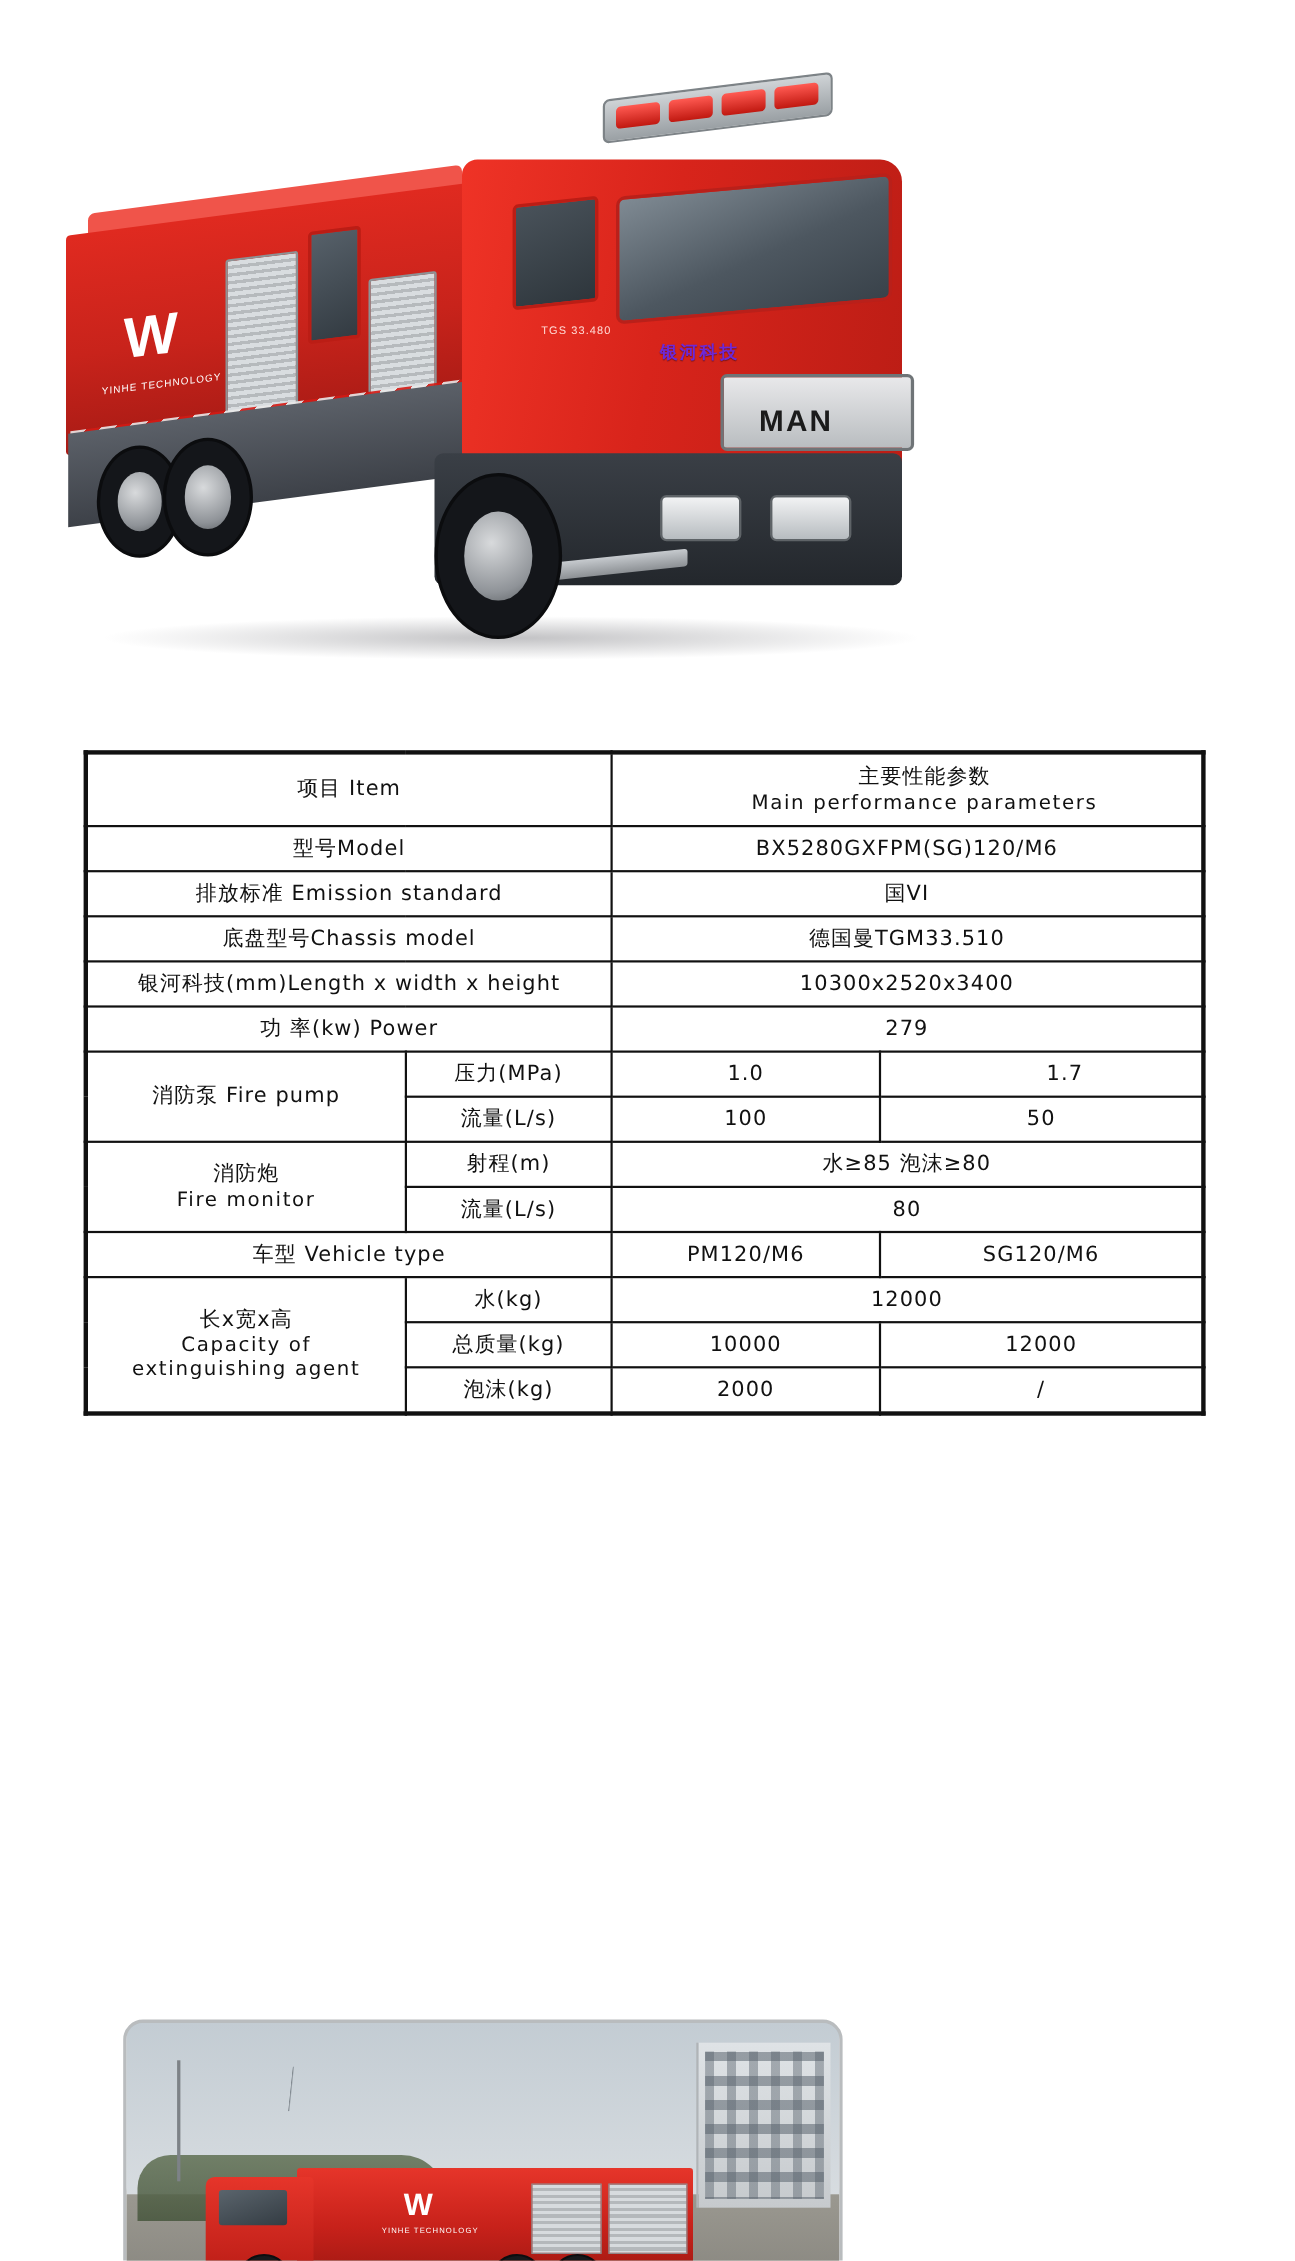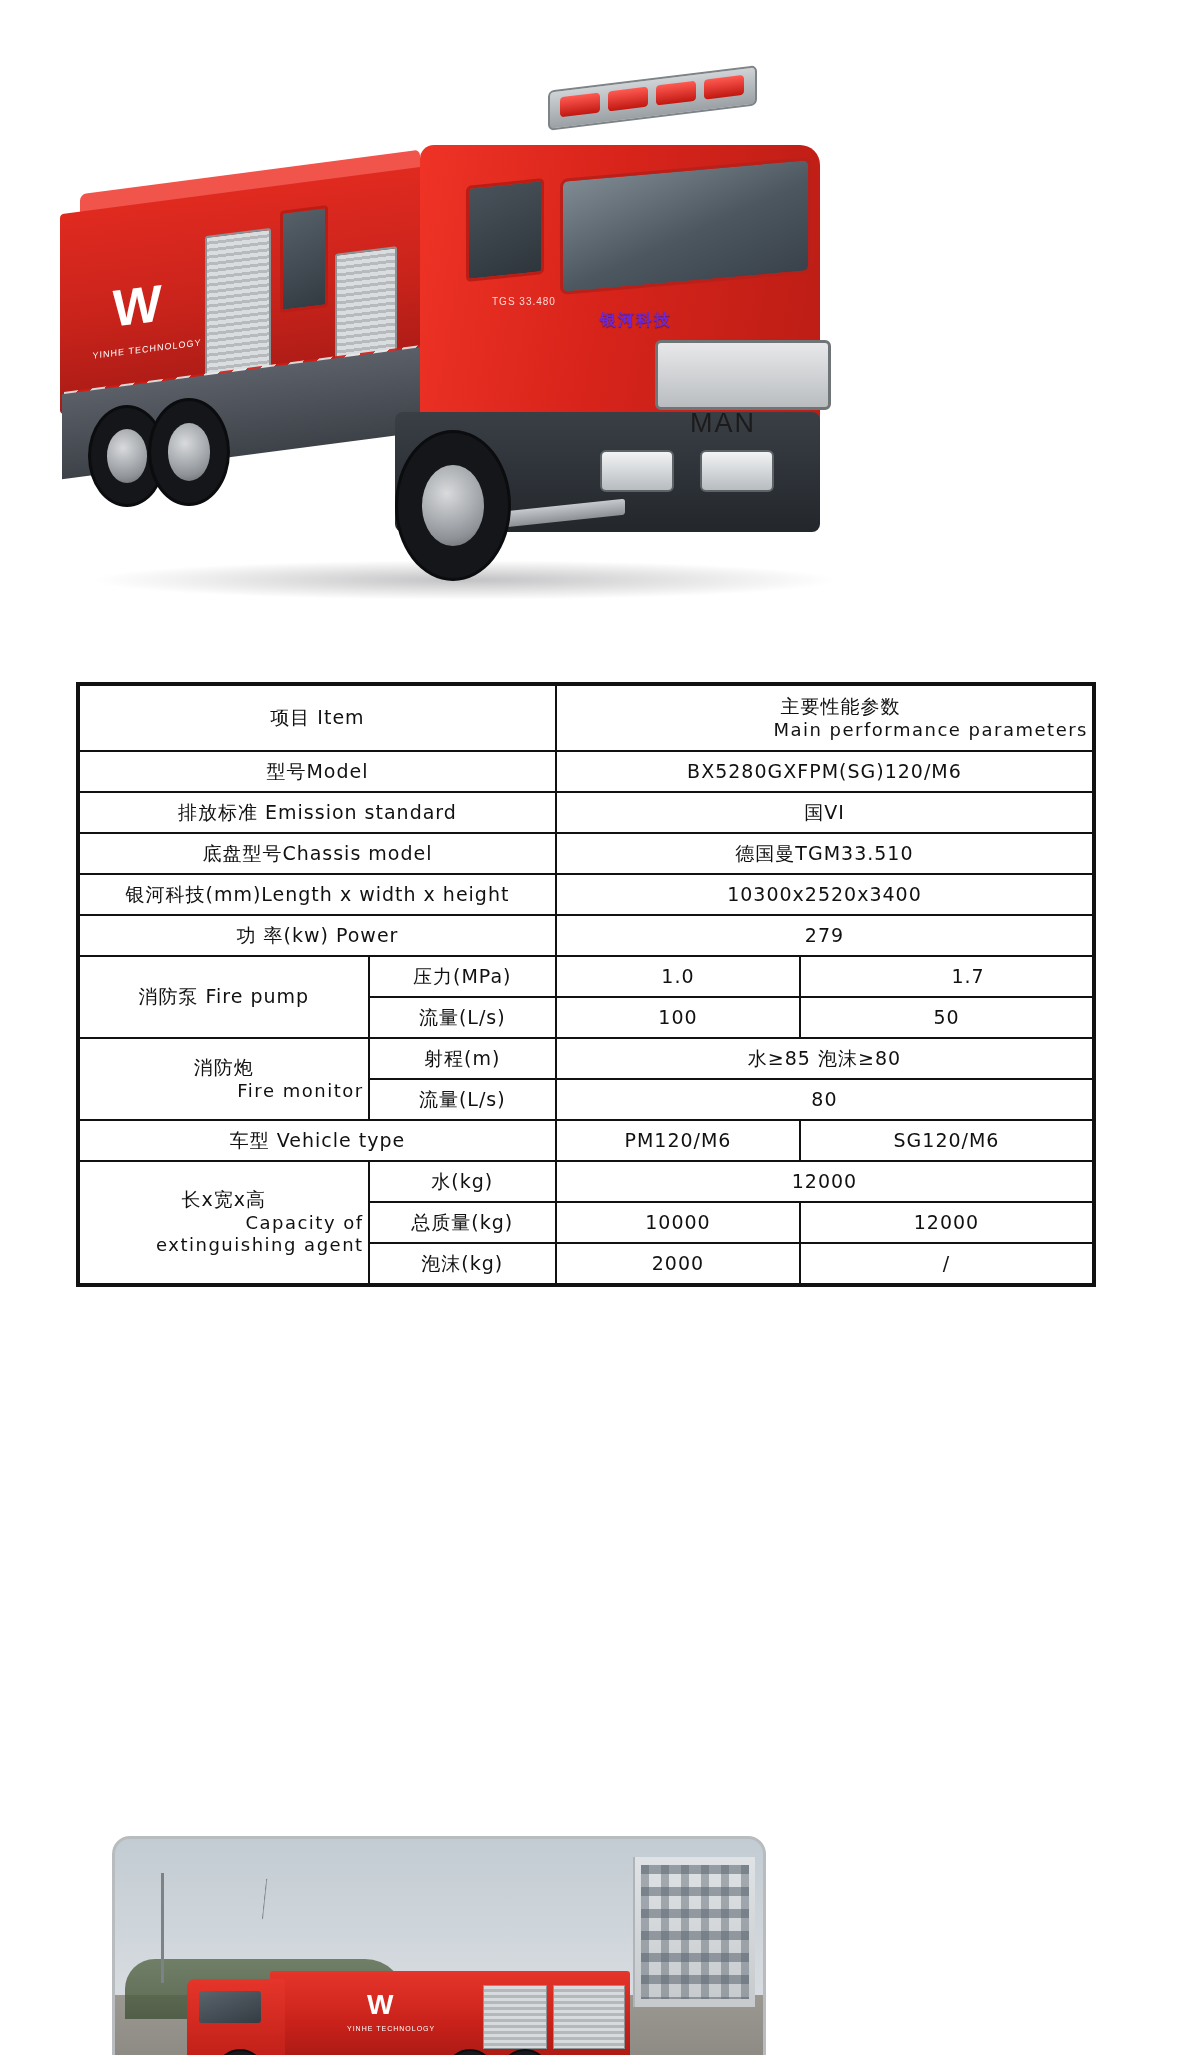--- a/index.html
+++ b/index.html
@@ -154,23 +154,22 @@
     width: 170px; height: 64px;
     background: linear-gradient(180deg,#e8e8ea 0%, #b9bdc0 100%);
     border-radius: 6px;
     border: 3px solid #6f7477;
   }
   .man-text {
     position: absolute;
     left: 690px; top: 368px;
     color: #1b1b1b;
     font-size: 27px;
-    font-weight: normal;
+    font-weight: bold;
     letter-spacing: 2px;
-    margin-top: 40px;
   }
   .bumper {
     position: absolute;
     left: 395px; top: 412px;
     width: 425px; height: 120px;
     background: linear-gradient(180deg,#3a3f46 0%,#23272c 100%);
     border-radius: 8px;
   }
   .headlight {
     position: absolute;
@@ -248,21 +247,21 @@
     letter-spacing: 1px;
     height: 27px;
   }
   td.head {
     font-size: 20px;
   }
   td.two-line {
     line-height: 1.3;
     font-size: 19px;
   }
-  .small-en { font-size: 18px; letter-spacing: 1.5px; text-align: right; }
+  .small-en { font-size: 18px; letter-spacing: 1.5px; }
 
   
   .bottom-photo {
     position: absolute;
     left: 112px; top: 1836px;
     width: 648px; height: 312px;
     border: 3px solid #b9bcbe;
     border-radius: 18px;
     overflow: hidden;
     background: linear-gradient(180deg,#b9c3cb 0%, #cfd5d9 48%, #a7a59e 49%, #8e8c85 100%);

